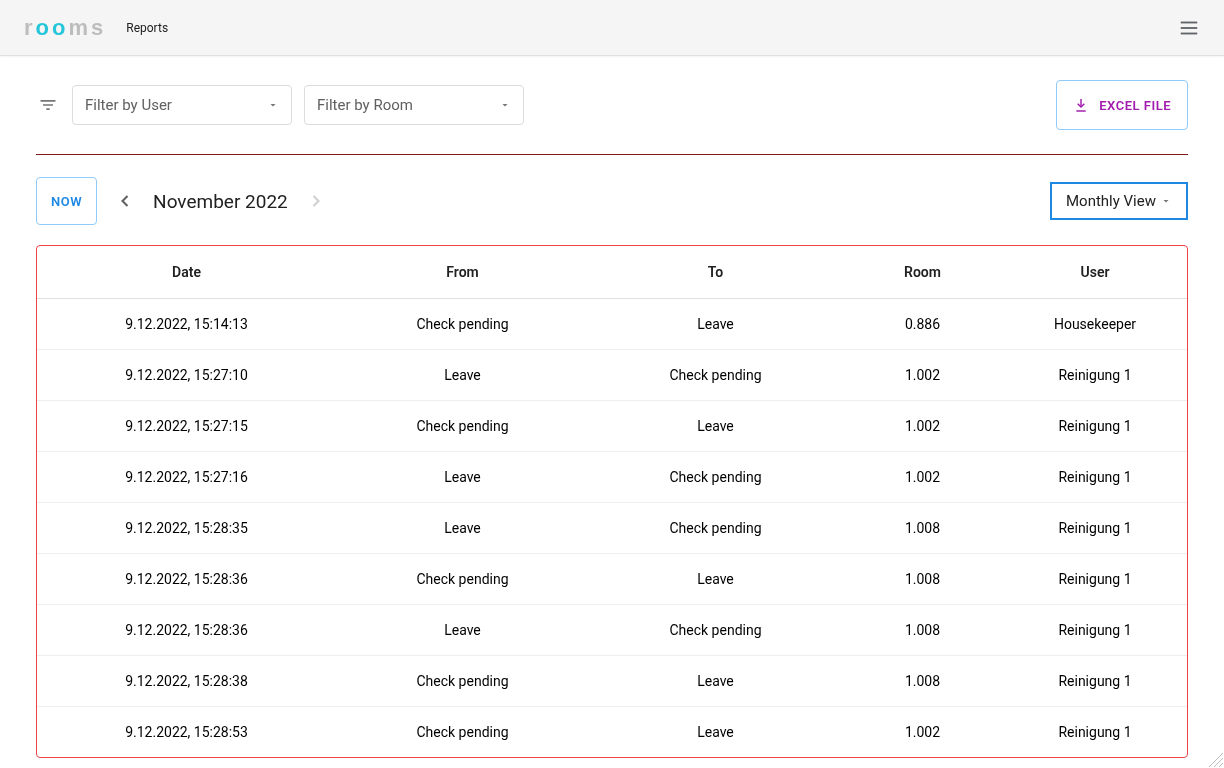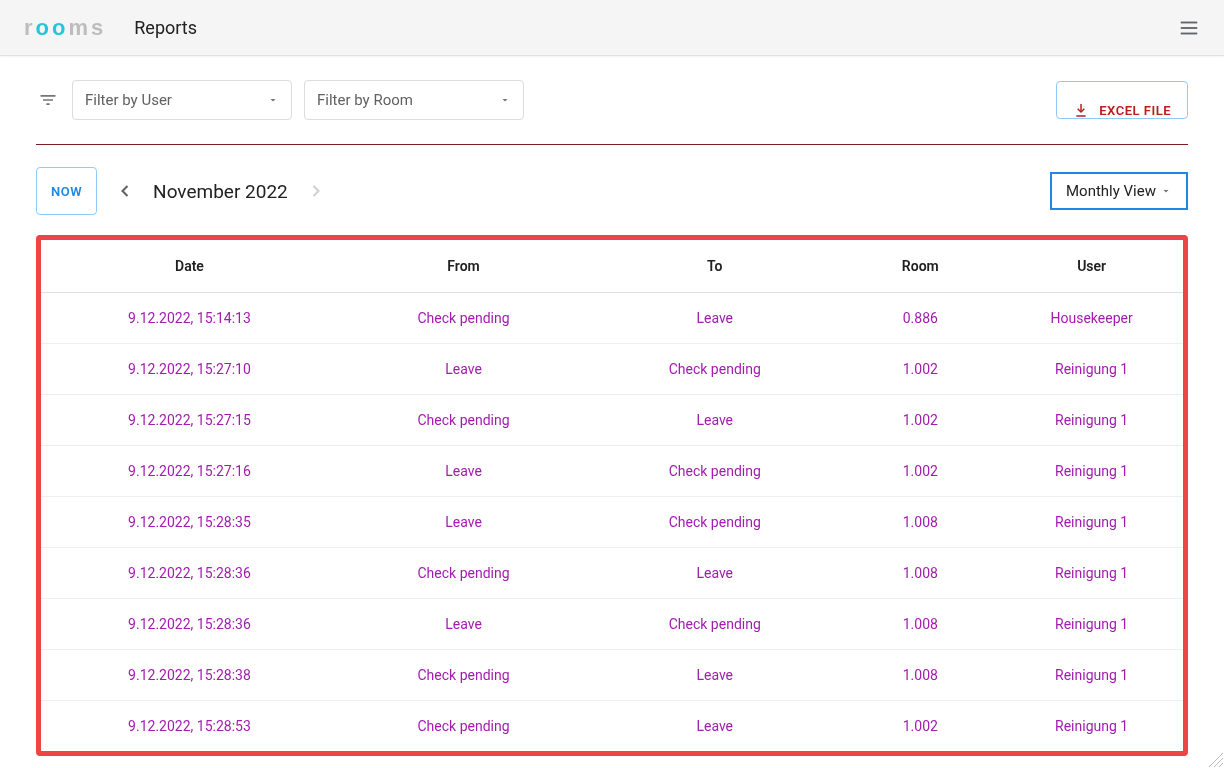--- a/index.html
+++ b/index.html
@@ -24,21 +24,21 @@
     }
     .appbar-left { display: flex; align-items: center; gap: 20px; justify-content: flex-end; }
     .logo {
       font-size: 22px;
       font-weight: 700;
       letter-spacing: 3px;
       color: #bdbdbd;
       font-family: "Arial", sans-serif;
     }
     .logo .accent { color: #26c6da; }
-    .appbar-title { font-size: 18px; color: #212121; margin-left: 8px; }
+    .appbar-title { font-size: 12px; color: #212121; }
     .menu-icon { color: #5f6368; cursor: pointer; display:flex; }
     .content {
       padding: 24px 36px;
     }
     .filter-row {
       display: flex;
       align-items: center;
       gap: 12px;
       padding-bottom: 24px;
       border-bottom: 1px solid #7f1d1d;
@@ -63,28 +63,28 @@
       font-size: 15px;
       cursor: pointer;
       background: #fff;
       min-width: 220px;
       justify-content: space-between;
     }
     .select-box.smaller { min-width: 220px; }
     .caret { color: #757575; display:flex; }
     .spacer { flex: 1; }
     .excel-btn {
-      height: 38px;
+      height: 50px;
       border: 1px solid #90caf9;
       border-radius: 4px;
       display: flex;
-      align-items: flex-end;
+      align-items: center;
       gap: 10px;
       padding: 0 16px;
-      color: #b91c1c;
+      color: #a21caf;
       font-weight: 600;
       font-size: 13px;
       letter-spacing: 0.5px;
       cursor: pointer;
       background: #fff;
     }
     .nav-row {
       display: flex;
       align-items: center;
       gap: 14px;
@@ -122,42 +122,42 @@
       display: flex;
       align-items: center;
       gap: 4px;
       padding: 0 14px;
       color: #212121;
       font-size: 15px;
       cursor: pointer;
       background: #fff;
     }
     .table-wrap {
-      border: 5px solid #ef4444;
+      border: 1px solid #ef4444;
       border-radius: 4px;
       overflow: hidden;
     }
     table {
       width: 100%;
       border-collapse: collapse;
       table-layout: fixed;
     }
     thead th {
       text-align: center;
       font-weight: 600;
       color: #212121;
       font-size: 14px;
       padding: 18px 8px;
       border-bottom: 1px solid #e0e0e0;
     }
     tbody td {
       text-align: center;
       padding: 17px 8px;
       font-size: 14px;
-      color: #a21caf;
+      color: #000000;
       border-bottom: 1px solid #eee;
     }
     tbody tr:last-child td { border-bottom: none; }
     .col-date { width: 26%; }
     .col-from { width: 22%; }
     .col-to   { width: 22%; }
     .col-room { width: 14%; }
     .col-user { width: 16%; }
     .resize-handle {
       position: fixed;

